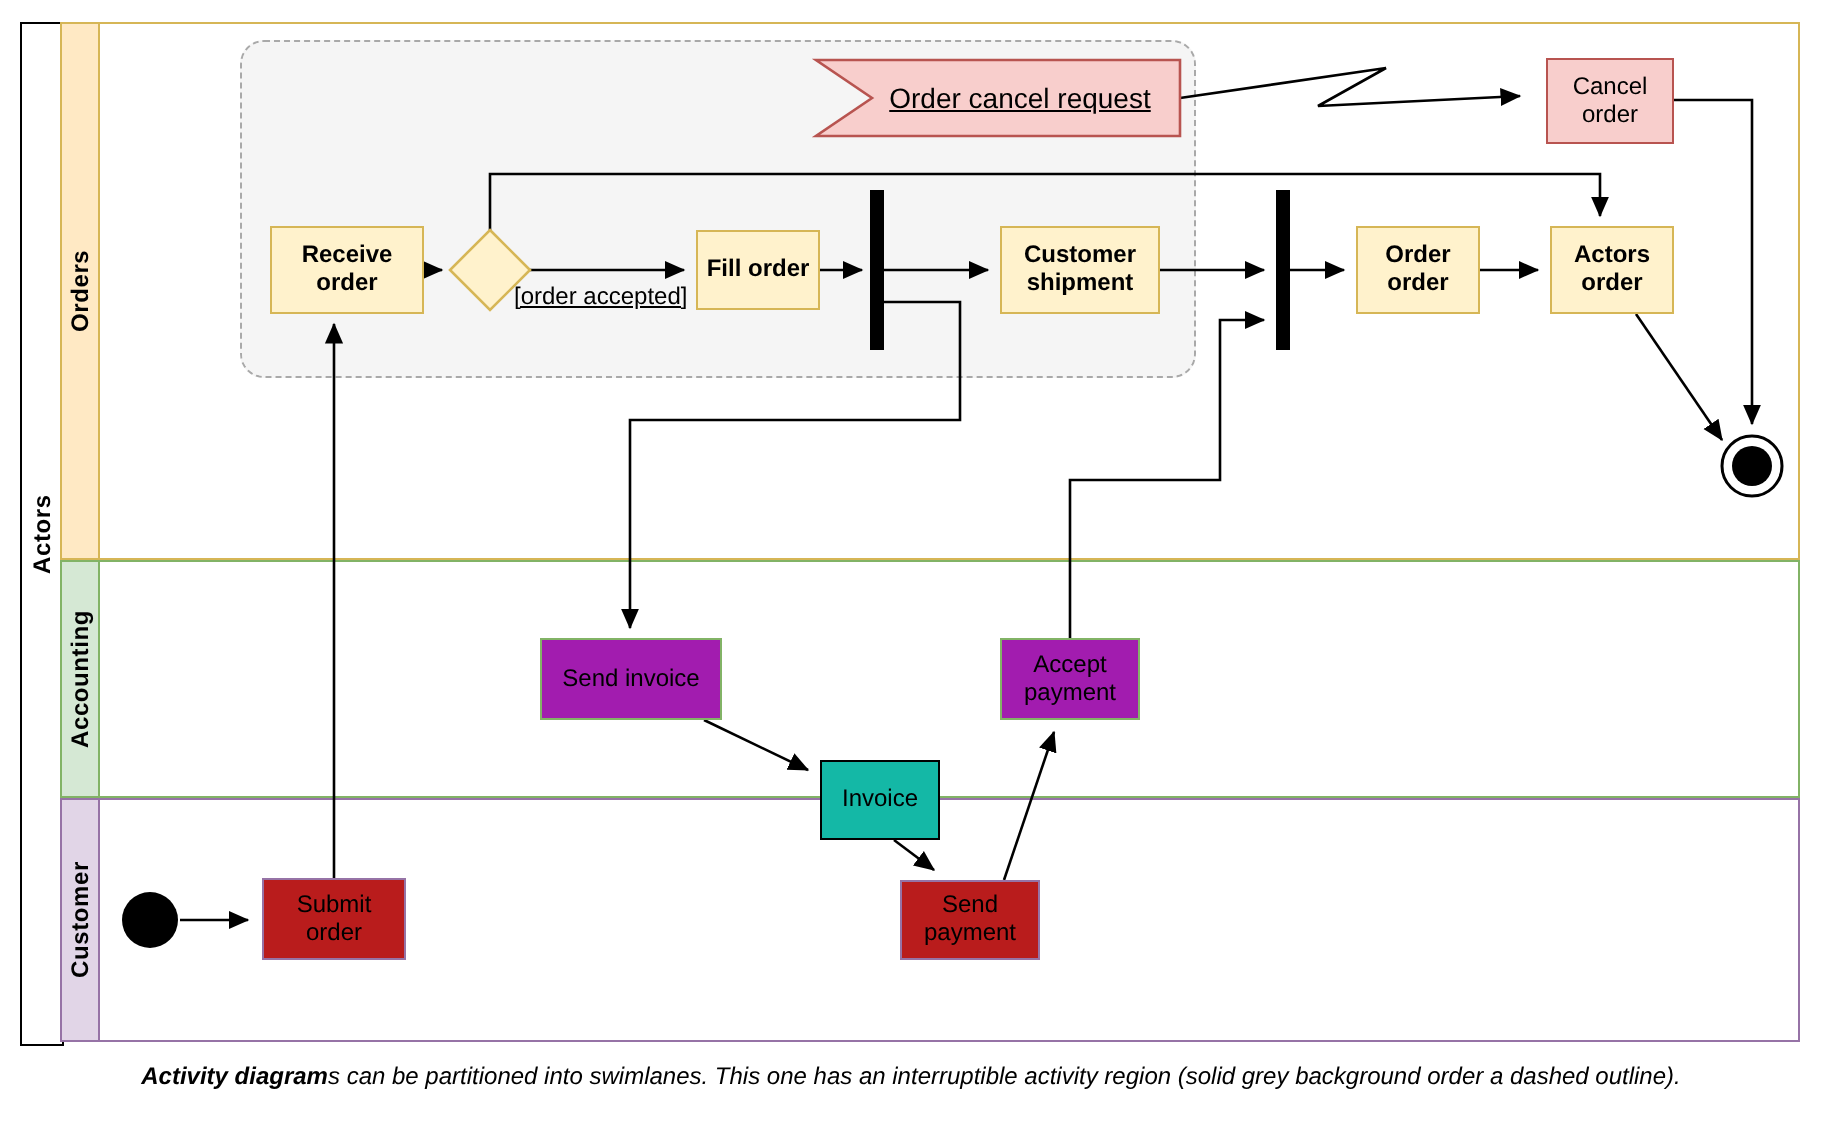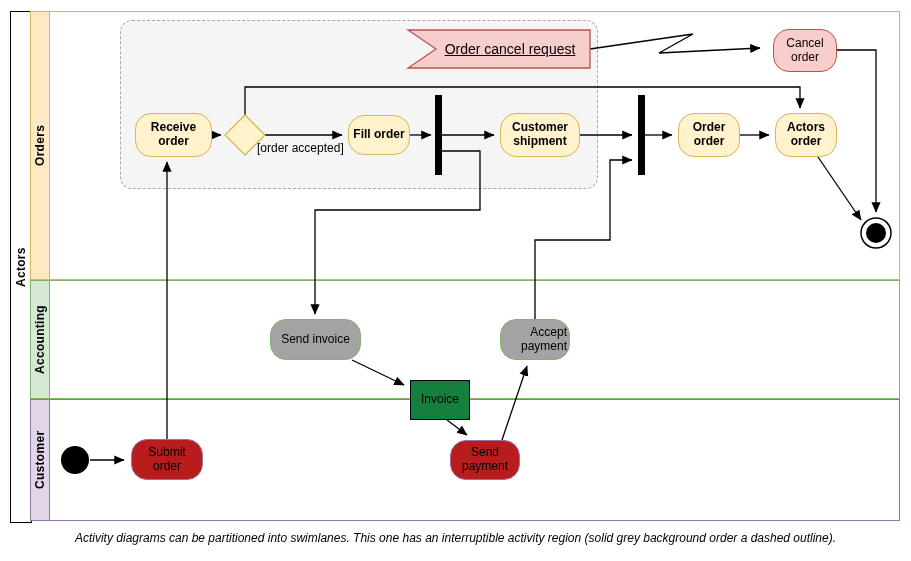--- a/index.html
+++ b/index.html
@@ -27,36 +27,36 @@
   
   .region{
     left:120px;top:20px;width:478px;height:169px;background:#f5f5f5;
     border:1.5px dashed #a9a9a9;border-radius:12px;z-index:3;box-sizing:border-box;
   }
   
   #edges{left:0;top:0;z-index:4;}
   
   .node{
     z-index:5;box-sizing:border-box;display:flex;align-items:center;justify-content:center;
-    text-align:center;font-size:12px;line-height:1.15;border-radius:16px;padding:2px;
+    text-align:center;font-size:12px;line-height:1.15;border-radius:0;padding:2px;
   }
   .node.yellow{background:#fff2cc;border:1px solid #d6b656;font-weight:bold;}
-  .node.green{background:#a3a3a3;border:1px solid #82b366;text-align:right;}
+  .node.green{background:#a21caf;border:1px solid #82b366;}
   .node.purple{background:#b91c1c;border:1px solid #9673a6;}
   .node.pink{background:#f8cecc;border:1px solid #b85450;}
-  .node.plain{background:#15803d;border:1px solid #000;border-radius:0;}
-  .guard{z-index:6;font-size:12px;white-space:nowrap;}
+  .node.plain{background:#14b8a6;border:1px solid #000;border-radius:0;}
+  .guard{z-index:6;font-size:12px;white-space:nowrap;text-decoration:underline;}
   .signal-label{
     z-index:6;display:flex;align-items:center;justify-content:center;
     font-size:14px;white-space:nowrap;text-decoration:underline;
   }
   .caption{
     left:0;top:531px;width:911px;text-align:center;font-size:12px;font-style:italic;z-index:6;
   }
-  .caption b{font-weight:normal;}
+  .caption b{font-weight:bold;}
 </style>
 </head>
 <body>
 
 <div class="abs pool-col">
   <div class="vlabel">Actors</div>
 </div>
 <div class="abs lane-row orders"></div>
 <div class="abs lane-row accounting"></div>
 <div class="abs lane-row customer"></div>

